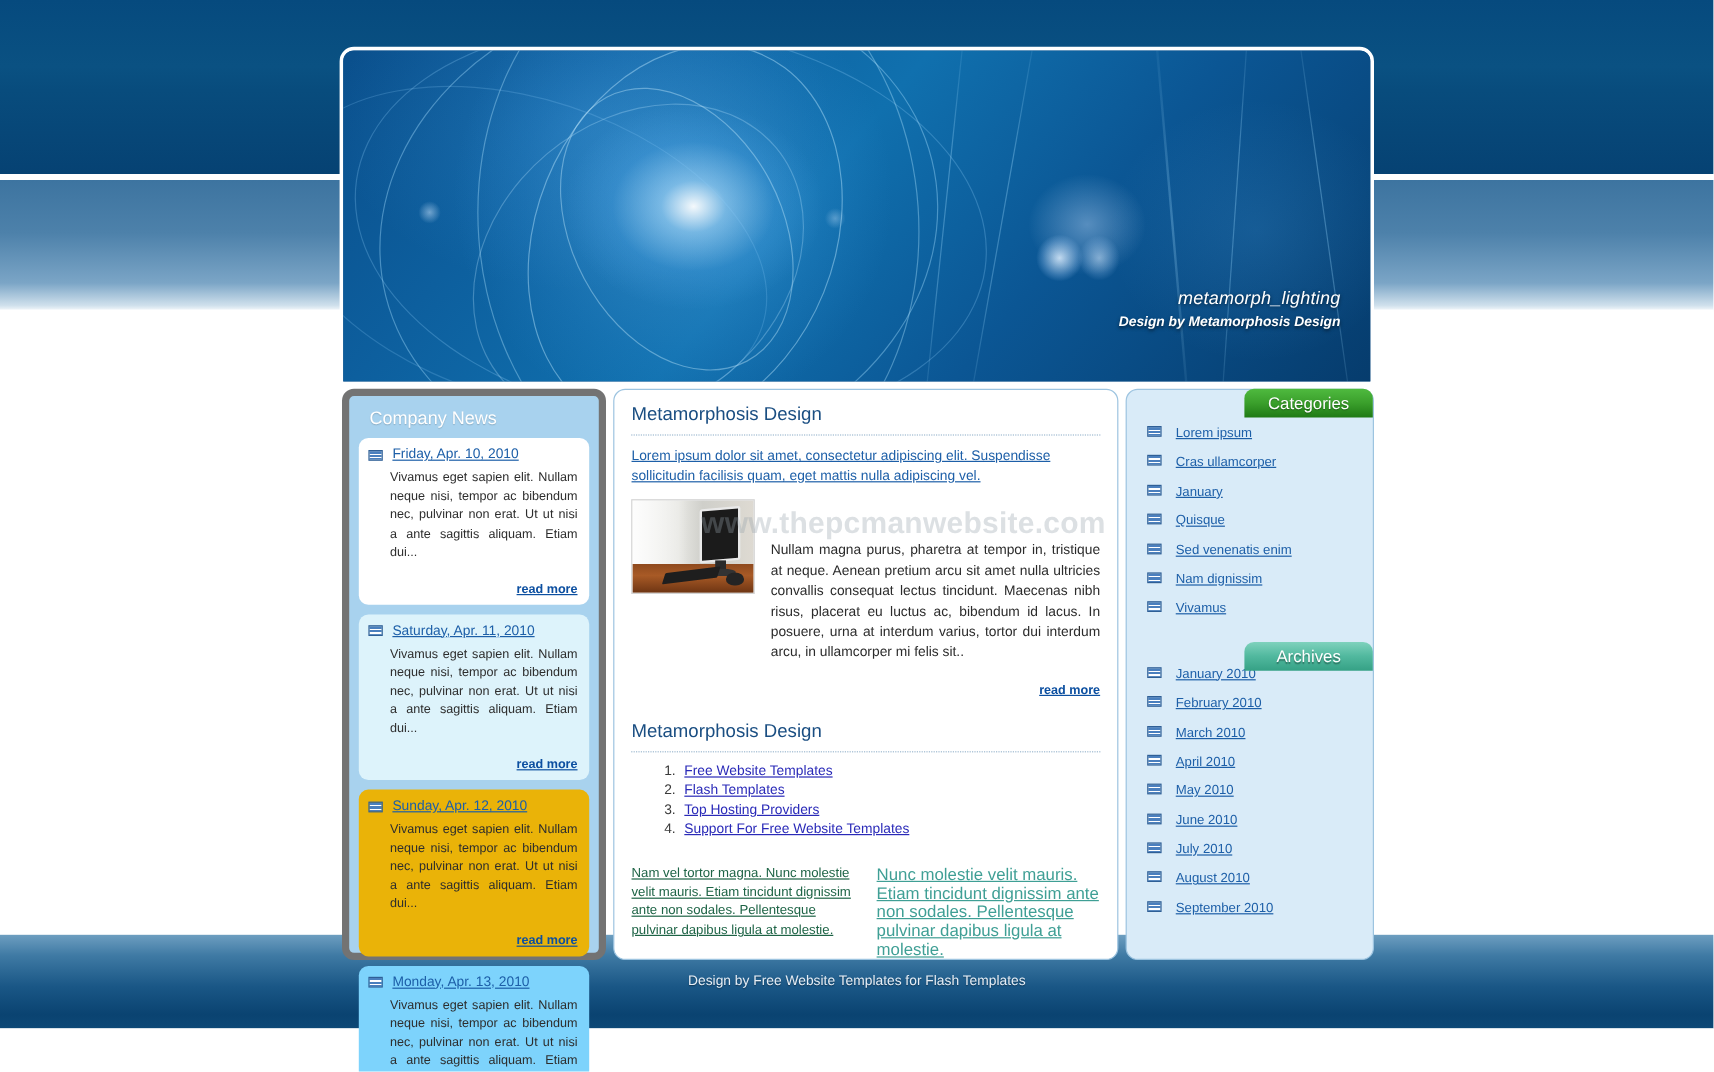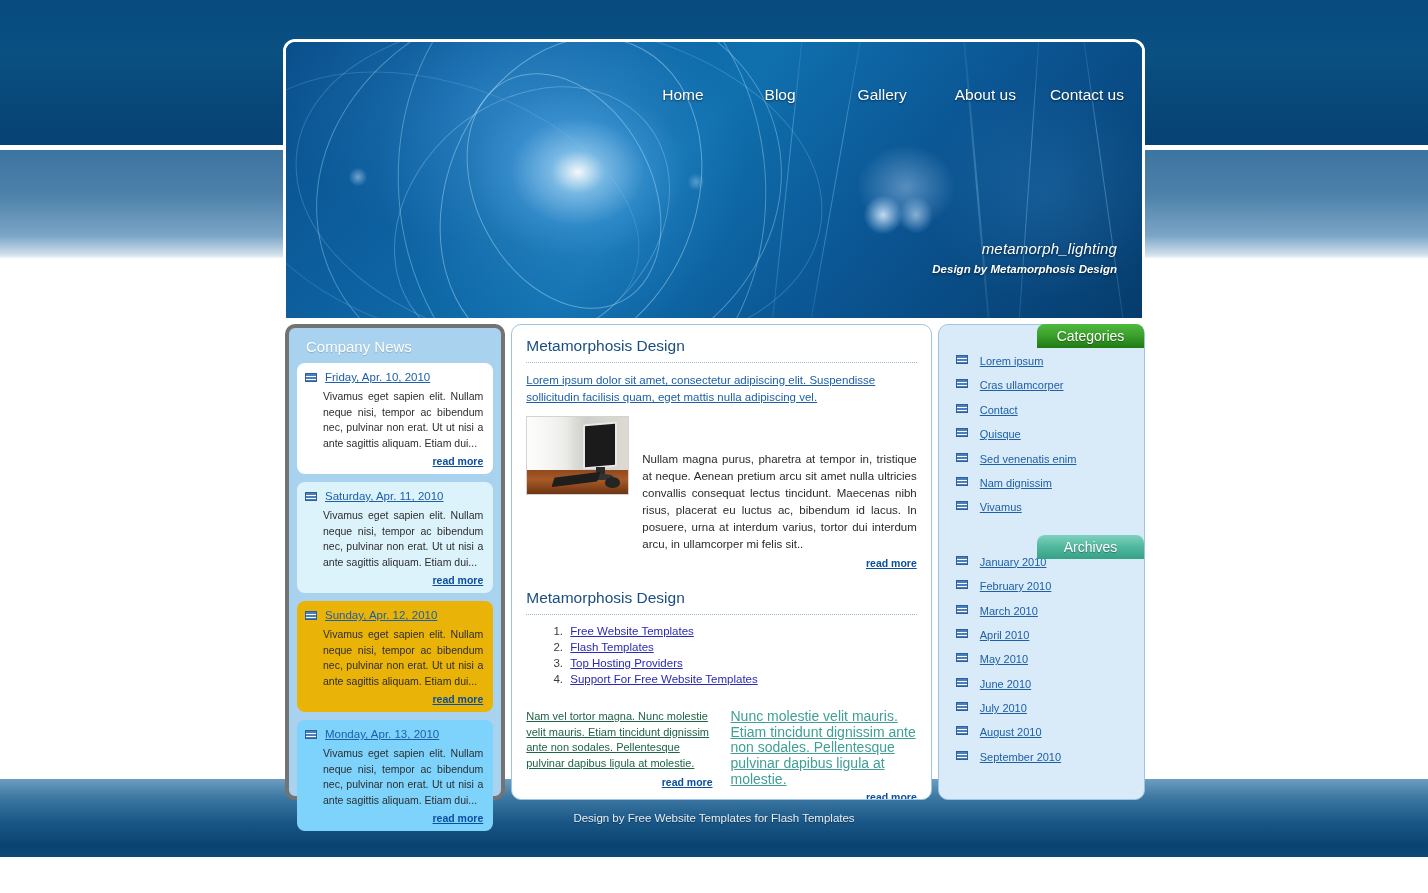--- a/index.html
+++ b/index.html
@@ -139,21 +139,21 @@
     gap: 0;
   }
 
   
   .side-left {
     width: 221px;
     margin-left: 2px;
     background: #a8d2ee;
     border-radius: 10px;
     padding: 0 8px 8px 8px;
-    border: 4px solid #737373;
+    border: 6px solid #737373;
   }
   .side-left-title {
     color: #ffffff;
     font-size: 15px;
     padding: 10px 0 8px 9px;
     text-shadow: 0 1px 1px rgba(0,0,0,0.18);
   }
   .news-item {
     border-radius: 8px;
     padding: 8px 10px 7px 8px;
@@ -167,21 +167,21 @@
   .news-date {
     color: #1d5fa8; font-size: 11.5px; text-decoration: underline; cursor: pointer;
   }
   .news-body {
     color: #2d2d2d; font-size: 10.5px; line-height: 15.5px;
     padding-left: 18px; text-align: justify;
   }
   .read-more {
     display: block; text-align: right;
     color: #0c4fa0; font-size: 10.5px; font-weight: bold;
-    text-decoration: underline; margin-top: 4px; cursor: pointer;
+    text-decoration: underline; margin-top: 16px; cursor: pointer;
   }
   .bullet-ico {
     display: inline-block; width: 12px; height: 9px; flex: 0 0 12px;
     background:
       linear-gradient(to bottom, #4a7fbe 0 2px, #ffffff 2px 3px, #4a7fbe 3px 5px, #ffffff 5px 6px, #4a7fbe 6px 9px);
     border: 1px solid #2f5f96;
   }
 
   
   .main {
@@ -330,27 +330,20 @@
         <div class="ring r6"></div>
         <div class="ring r7"></div>
         <div class="streak s1"></div>
         <div class="streak s2"></div>
         <div class="streak s3"></div>
         <div class="streak s4"></div>
         <div class="streak s5"></div>
         <div class="blob-r"></div>
       </div>
 
-      <nav class="nav">
-        <a class="n0">Home</a>
-        <a class="n1">Blog</a>
-        <a class="n2">Gallery</a>
-        <a class="n3">About us</a>
-        <a class="n4">Contact us</a>
-      </nav>
 
       <div class="banner-brand">
         <div class="brand-title">metamorph_lighting</div>
         <div class="brand-sub">Design by Metamorphosis Design</div>
       </div>
     </div>
 
     <div class="cols">
 
       <aside class="side-left">
@@ -428,38 +421,39 @@
           <div class="c">
             <span class="t1">Nam vel tortor magna. Nunc molestie velit mauris. Etiam tincidunt dignissim ante non sodales. Pellentesque pulvinar dapibus ligula at molestie.</span>
             <span class="read-more rm-dark">read more</span>
           </div>
           <div class="c">
             <span class="t2">Nunc molestie velit mauris. Etiam tincidunt dignissim ante non sodales. Pellentesque pulvinar dapibus ligula at molestie.</span>
             <span class="read-more rm-dark">read more</span>
           </div>
         </div>
 
+        <div class="watermark">www.thepcmanwebsite.com</div>
       </main>
 
       <aside class="side-right">
 
         <div class="tab cat">Categories</div>
 
         <div class="link-list">
           <div class="link-row">
               <span class="bullet-ico"></span>
               <a>Lorem ipsum</a>
             </div>
           <div class="link-row">
               <span class="bullet-ico"></span>
               <a>Cras ullamcorper</a>
             </div>
           <div class="link-row">
               <span class="bullet-ico"></span>
-              <a>Contact</a>
+              <a>January</a>
             </div>
           <div class="link-row">
               <span class="bullet-ico"></span>
               <a>Quisque</a>
             </div>
           <div class="link-row">
               <span class="bullet-ico"></span>
               <a>Sed venenatis enim</a>
             </div>
           <div class="link-row">

